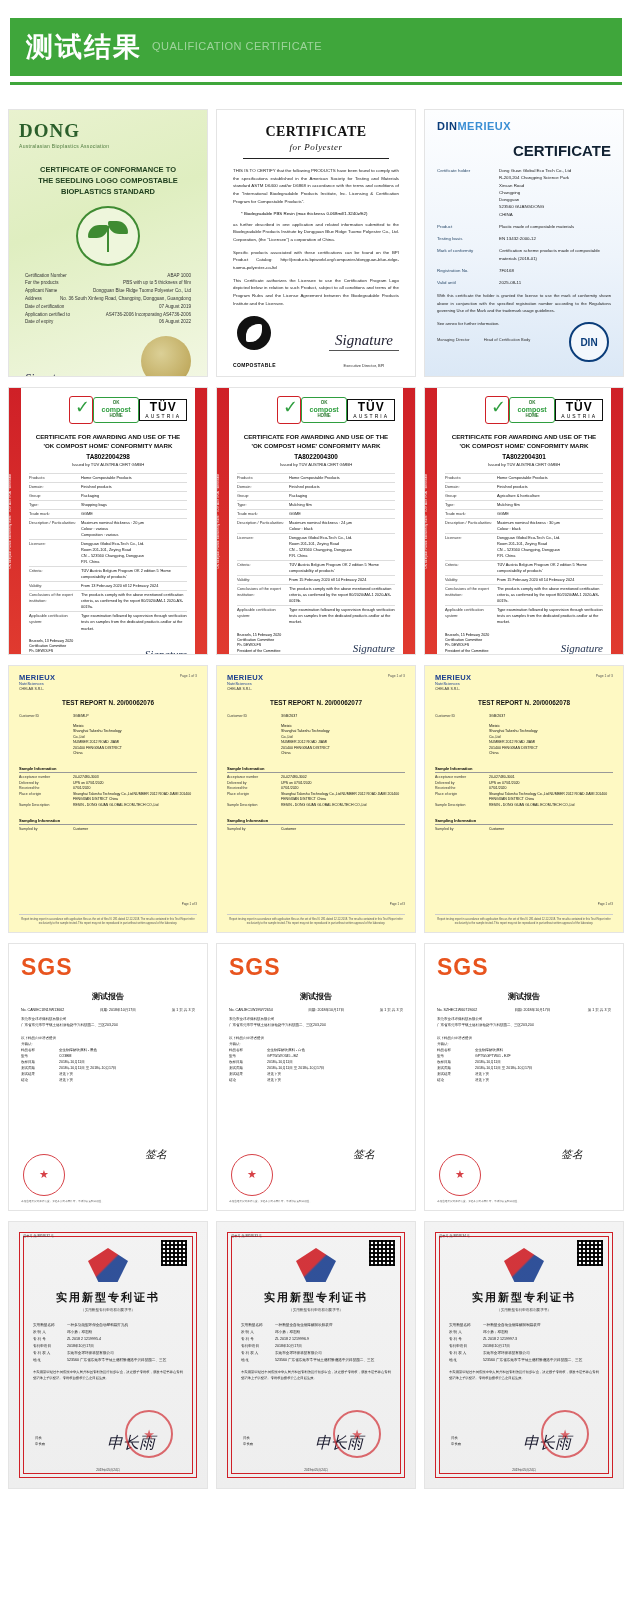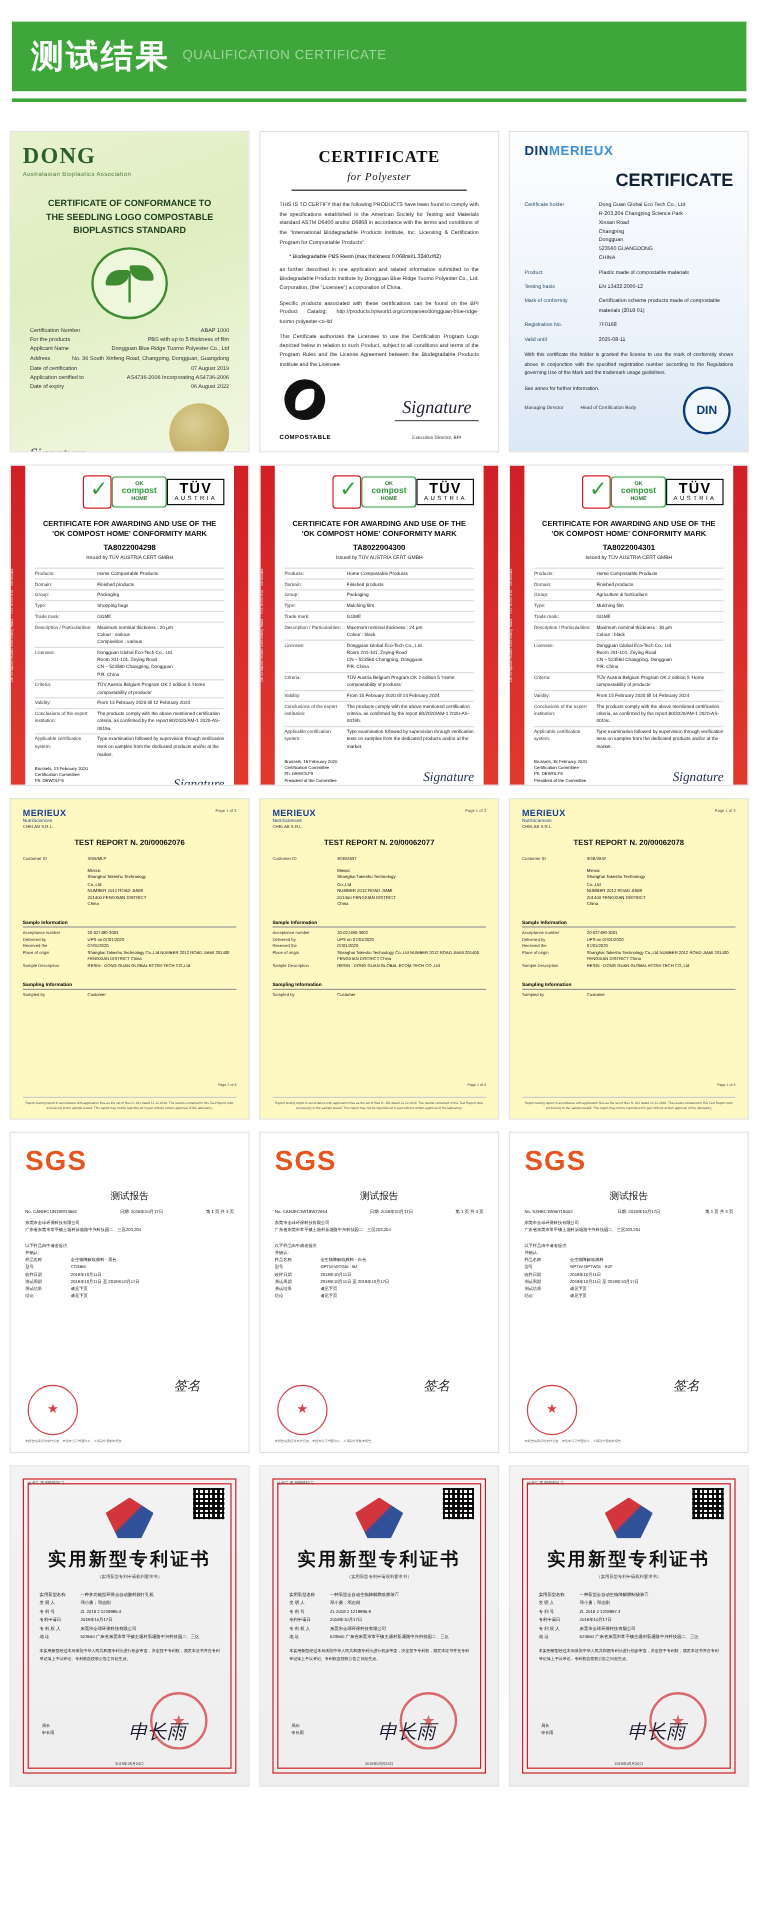--- a/index.html
+++ b/index.html
@@ -233,21 +233,21 @@
   .c-mer .kv2 .v { flex:1; color:#111; }
   .c-mer .footnote { position:absolute; left:10px; right:10px; bottom:6px; font-size:2.7px; color:#555; line-height:1.5; text-align:center; border-top:.5px solid #ccc; padding-top:3px;}
   .c-mer .pgn { position:absolute; right:10px; bottom:26px; font-size:3px; color:#444;}
 
   
   .c-sgs { background:#fff; padding: 10px 12px; }
   .c-sgs .sgs {
     font-size: 23px; font-weight:bold; letter-spacing:1px; color:#e8541e;
     font-family:"Liberation Sans", sans-serif;
   }
-  .c-sgs .ttl-cn { text-align:center; font-size: 8px; font-weight:normal; color:#111; margin: 10px 0 6px 0;}
+  .c-sgs .ttl-cn { text-align:center; font-size: 8px; font-weight:bold; color:#111; margin: 10px 0 6px 0;}
   .c-sgs .nrow { display:flex; justify-content:space-between; font-size:3.6px; color:#111; margin-bottom:4px;}
   .c-sgs .blk { font-size:3.5px; line-height:1.8; color:#111; }
   .c-sgs .tbl { margin-top:6px; font-size:3.5px; line-height:1.75; }
   .c-sgs .tbl .tr { display:flex; }
   .c-sgs .tbl .tr .k { flex:0 0 38px; color:#222; }
   .c-sgs .tbl .tr .v { flex:1; color:#111; }
   .c-sgs .stamp-red {
     position:absolute; left: 14px; bottom: 14px; width: 42px; height:42px; border-radius:50%;
     border:1.5px solid #cf2027; color:#cf2027; font-size:3.4px; display:flex; align-items:center;
     justify-content:center; text-align:center; line-height:1.25; opacity:.85;
@@ -275,21 +275,21 @@
     z-index:3;
   }
   .c-pat .emblem { text-align:center; margin-top: 10px; position:relative; z-index:2;}
   .c-pat .emblem .bird {
     width: 40px; height: 34px; margin: 0 auto;
     background: linear-gradient(135deg,#cf2027 0 48%, #1b3f8f 52% 100%);
     clip-path: polygon(50% 0%, 100% 38%, 74% 100%, 26% 100%, 0% 38%);
     opacity:.9;
   }
   .c-pat .title-cn {
-    text-align:center; font-size: 15px; font-weight:bold; color:#111; letter-spacing:2px; margin-top: 8px;
+    text-align:center; font-size: 11px; font-weight:bold; color:#111; letter-spacing:2px; margin-top: 8px;
     position:relative; z-index:2;
   }
   .c-pat .sub-cn { text-align:center; font-size:3.6px; color:#333; margin-top:3px; position:relative; z-index:2;}
   .c-pat .plist { margin: 10px 16px 0 16px; font-size:3.6px; line-height:1.95; color:#111; position:relative; z-index:2;}
   .c-pat .plist .pr { display:flex; }
   .c-pat .plist .pr .k { flex:0 0 34px; }
   .c-pat .plist .pr .v { flex:1; }
   .c-pat .para-cn { margin: 6px 16px 0 16px; font-size:3.3px; line-height:1.8; color:#111; text-align:justify; position:relative; z-index:2;}
   .c-pat .sigline { position:absolute; left: 26px; bottom: 40px; font-size:3.4px; line-height:1.7; color:#111; z-index:2;}
   .c-pat .bigsig {

